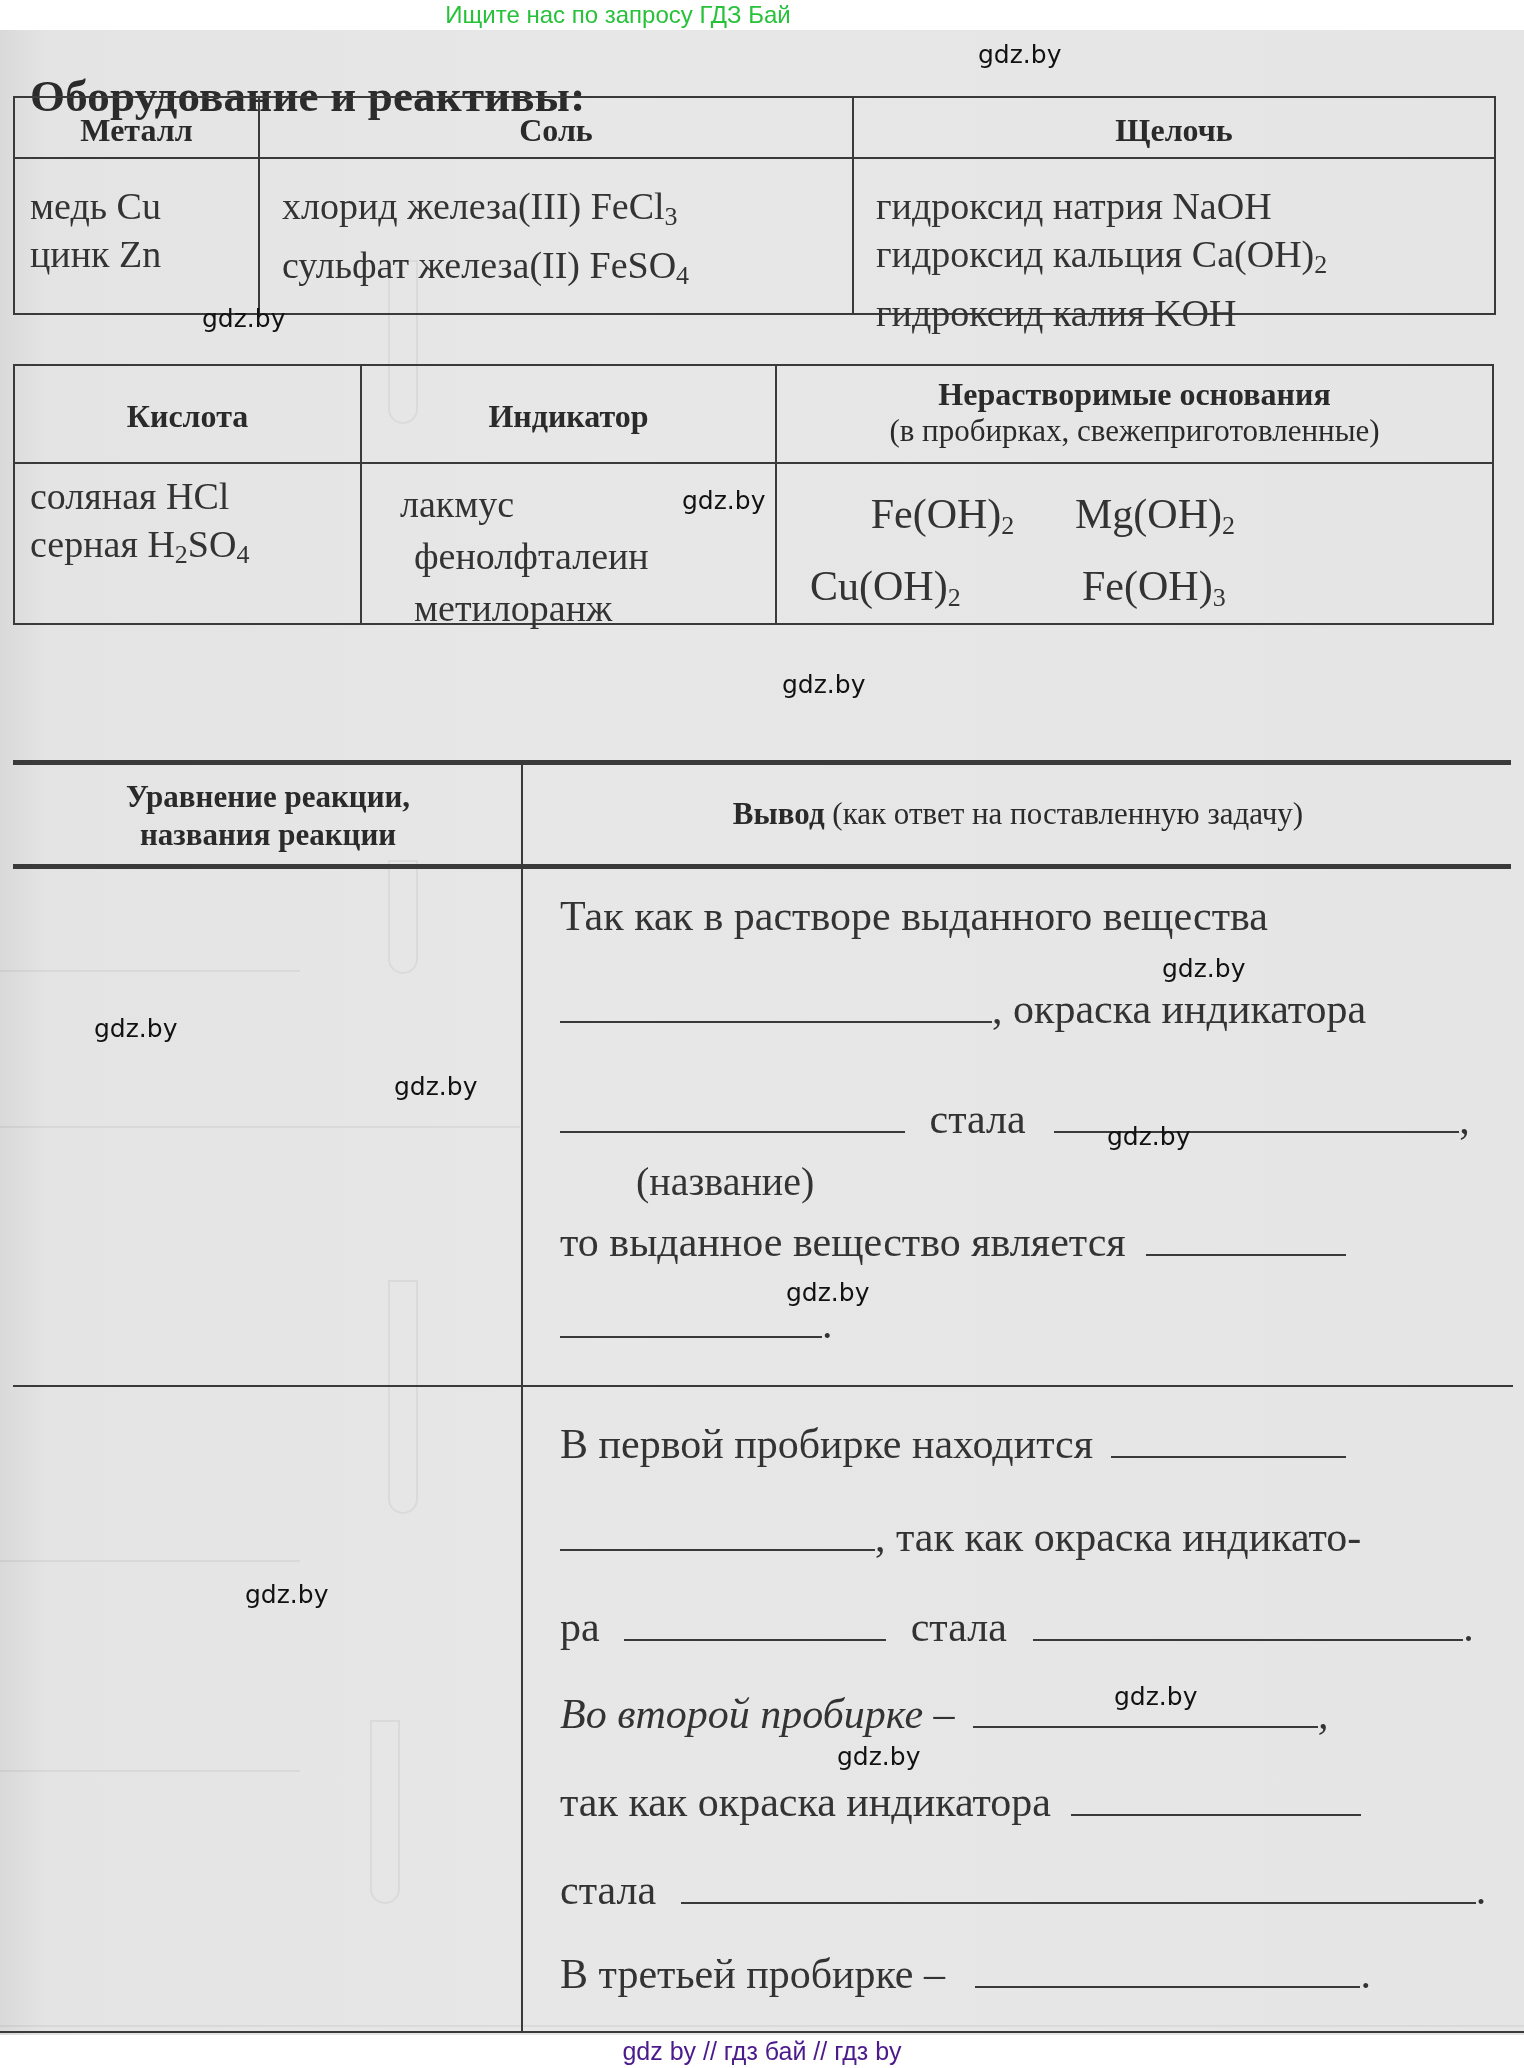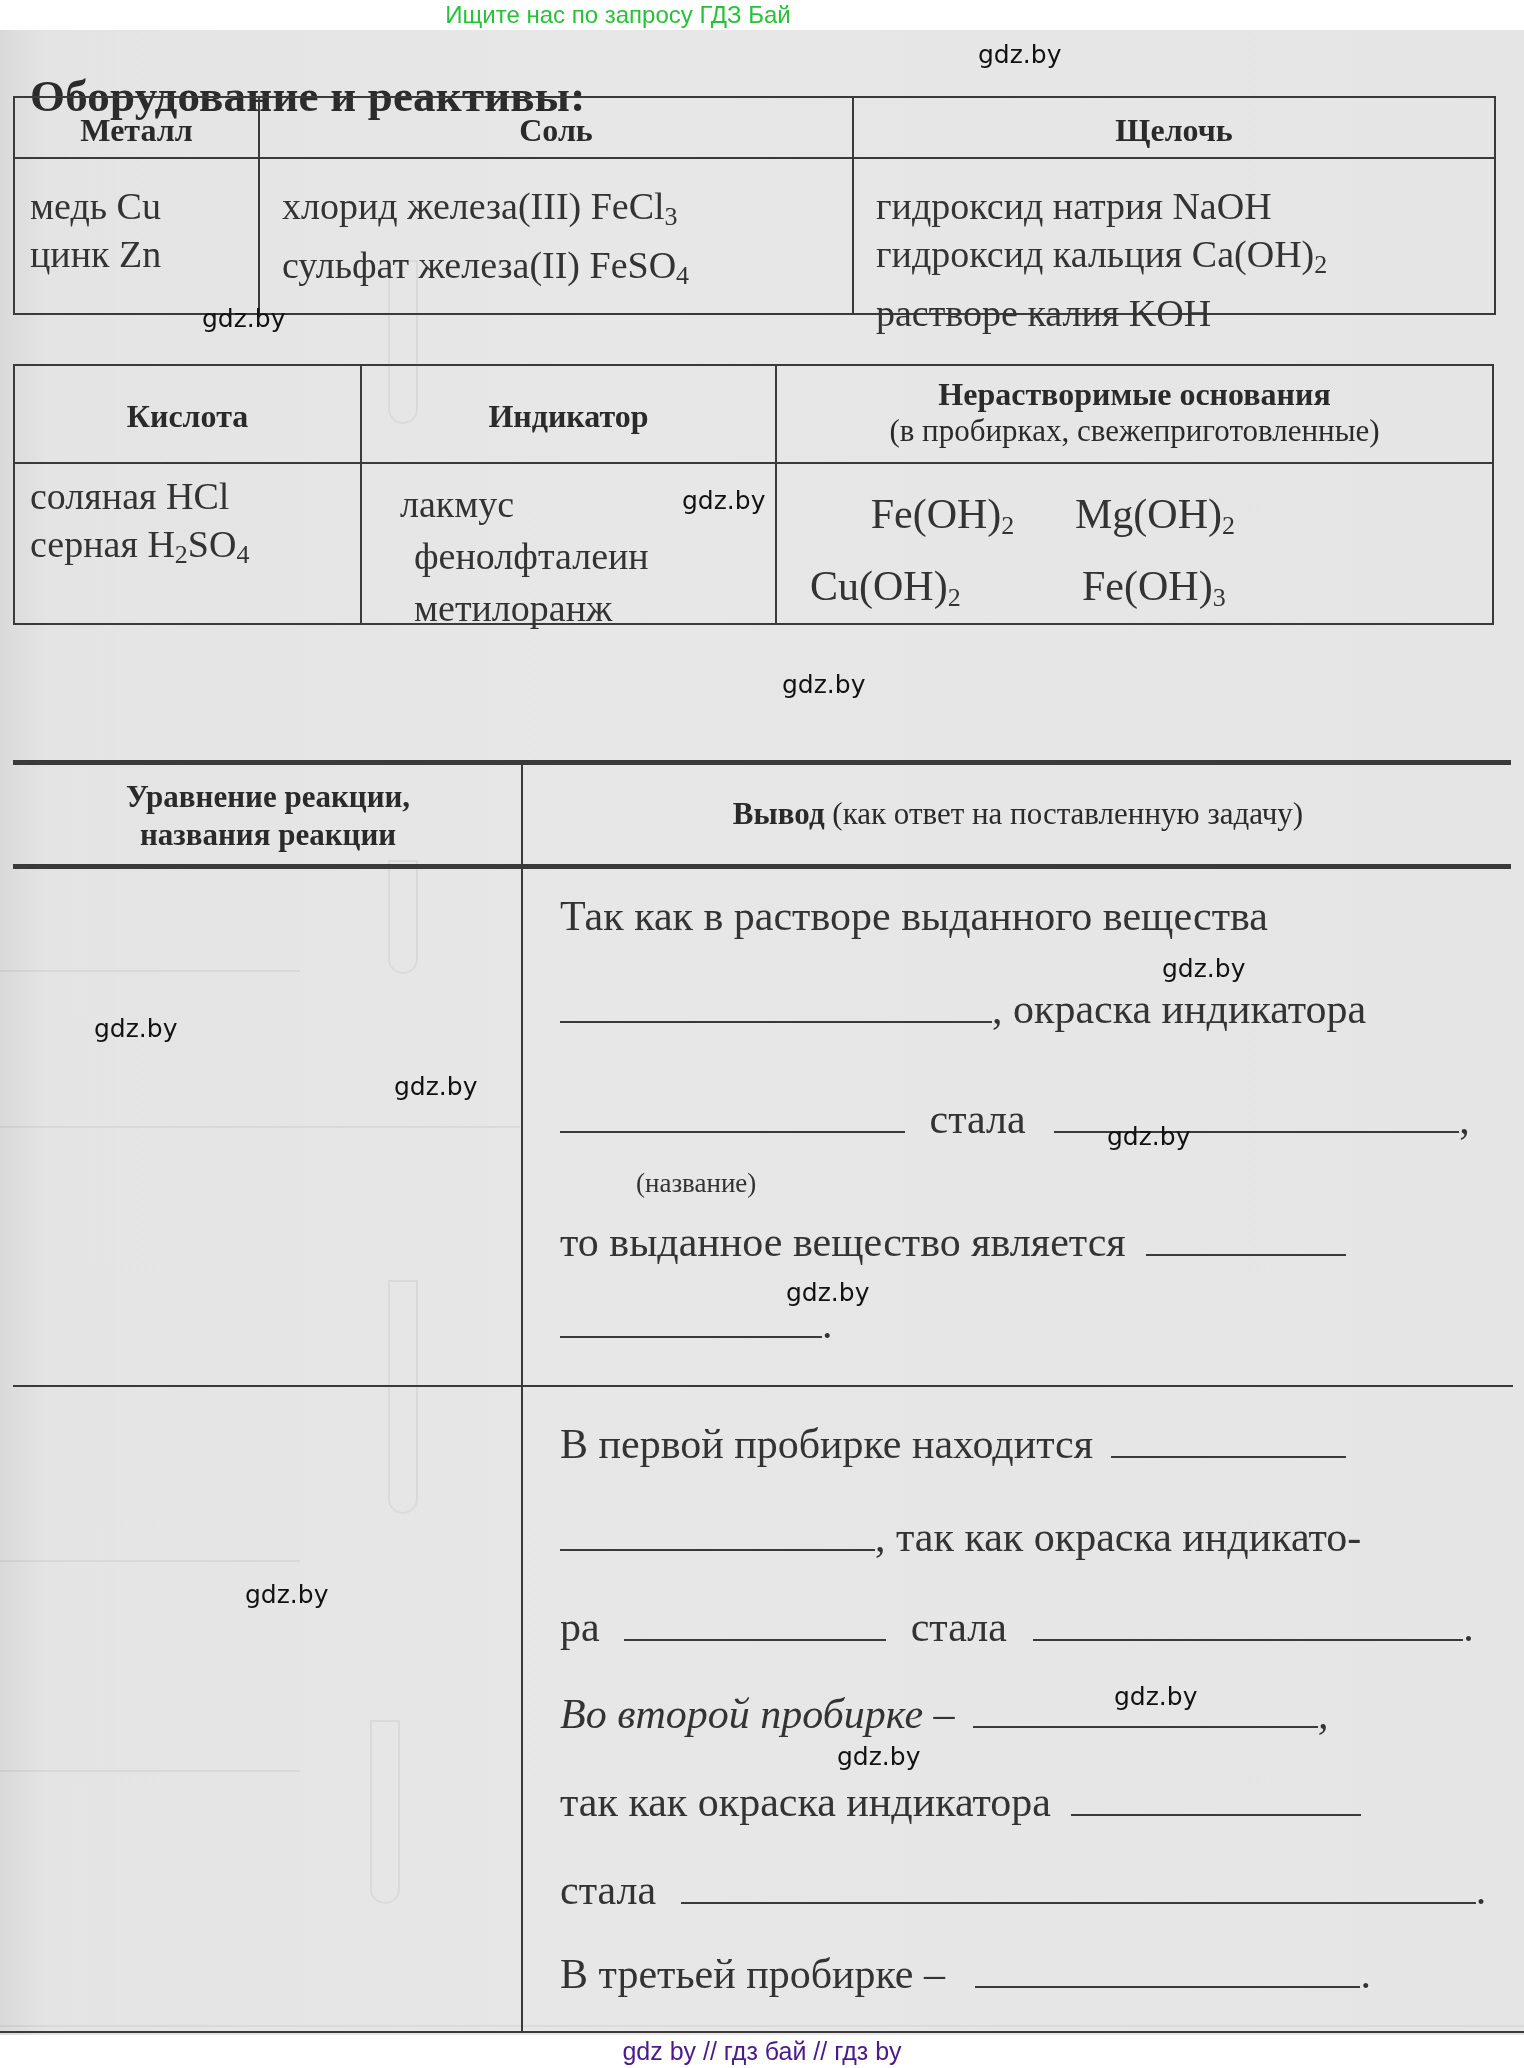--- a/index.html
+++ b/index.html
@@ -22,21 +22,21 @@
   .cell { position:absolute; }
   .th { font-weight:bold; font-size:32px; text-align:center; color:#2a2a2a; }
   .td { font-size:38px; line-height:48px; color:#333;margin-top:12px; }
   .td sub, .td .sub { font-size:26px; vertical-align:-6px; }
 
   .ghost { position:absolute; border:2px solid rgba(0,0,0,0.05); border-radius:0 0 16px 16px; }
   .ghost-line { position:absolute; height:2px; background:rgba(0,0,0,0.05); }
 
   .conc { font-size:42px; color:#333; }
   .blank { display:inline-block; border-bottom:2px solid #3a3a3a; height:0; vertical-align:baseline; }
-  .small { font-size:27px; color:#333;margin-top:10px; }
+  .small { font-size:40px; color:#333; }
 </style>
 </head>
 <body>
 
 <div class="banner-top">Ищите нас по запросу ГДЗ Бай</div>
 
 <div class="page">
 
   <div class="ghost" style="left:388px; top:230px; width:26px; height:160px;"></div>
   <div class="ghost" style="left:388px; top:830px; width:26px; height:110px;"></div>
@@ -68,21 +68,21 @@
     <div>медь Cu</div>
     <div>цинк Zn</div>
   </div>
   <div class="cell td" style="left:282px; top:170px; width:570px;">
     <div><span>хлорид железа(III) FeCl</span><span class="sub">3</span></div>
     <div><span>сульфат железа(II) FeSO</span><span class="sub">4</span></div>
   </div>
   <div class="cell td" style="left:876px; top:170px; width:616px;">
     <div><span>гидроксид натрия NaOH</span></div>
     <div><span>гидроксид кальция Ca(OH)</span><span class="sub">2</span></div>
-    <div><span>растворе калия KOH</span></div>
+    <div><span>гидроксид калия KOH</span></div>
   </div>
 </div>
 
 <div>
   <div class="line" style="left:13px; top:364px; width:1481px; height:2px;"></div>
   <div class="line" style="left:13px; top:462px; width:1481px; height:2px;"></div>
   <div class="line" style="left:13px; top:623px; width:1481px; height:2px;"></div>
   <div class="line" style="left:13px; top:364px; width:2px; height:261px;"></div>
   <div class="line" style="left:360px; top:364px; width:2px; height:261px;"></div>
   <div class="line" style="left:775px; top:364px; width:2px; height:261px;"></div>

